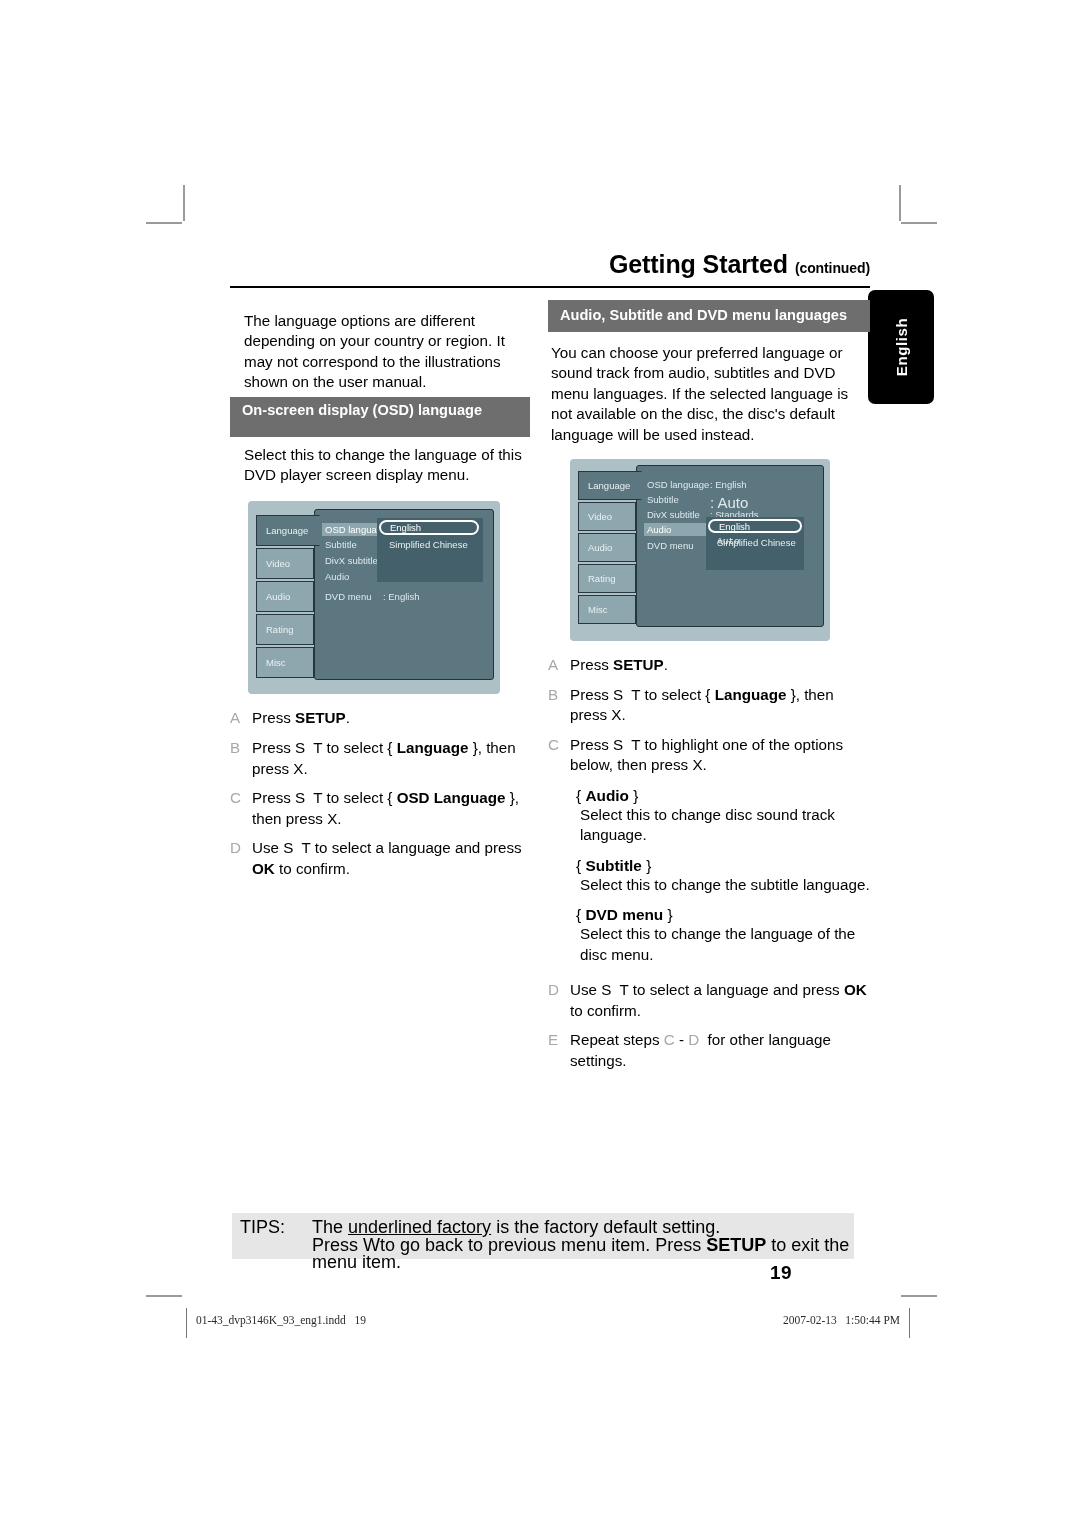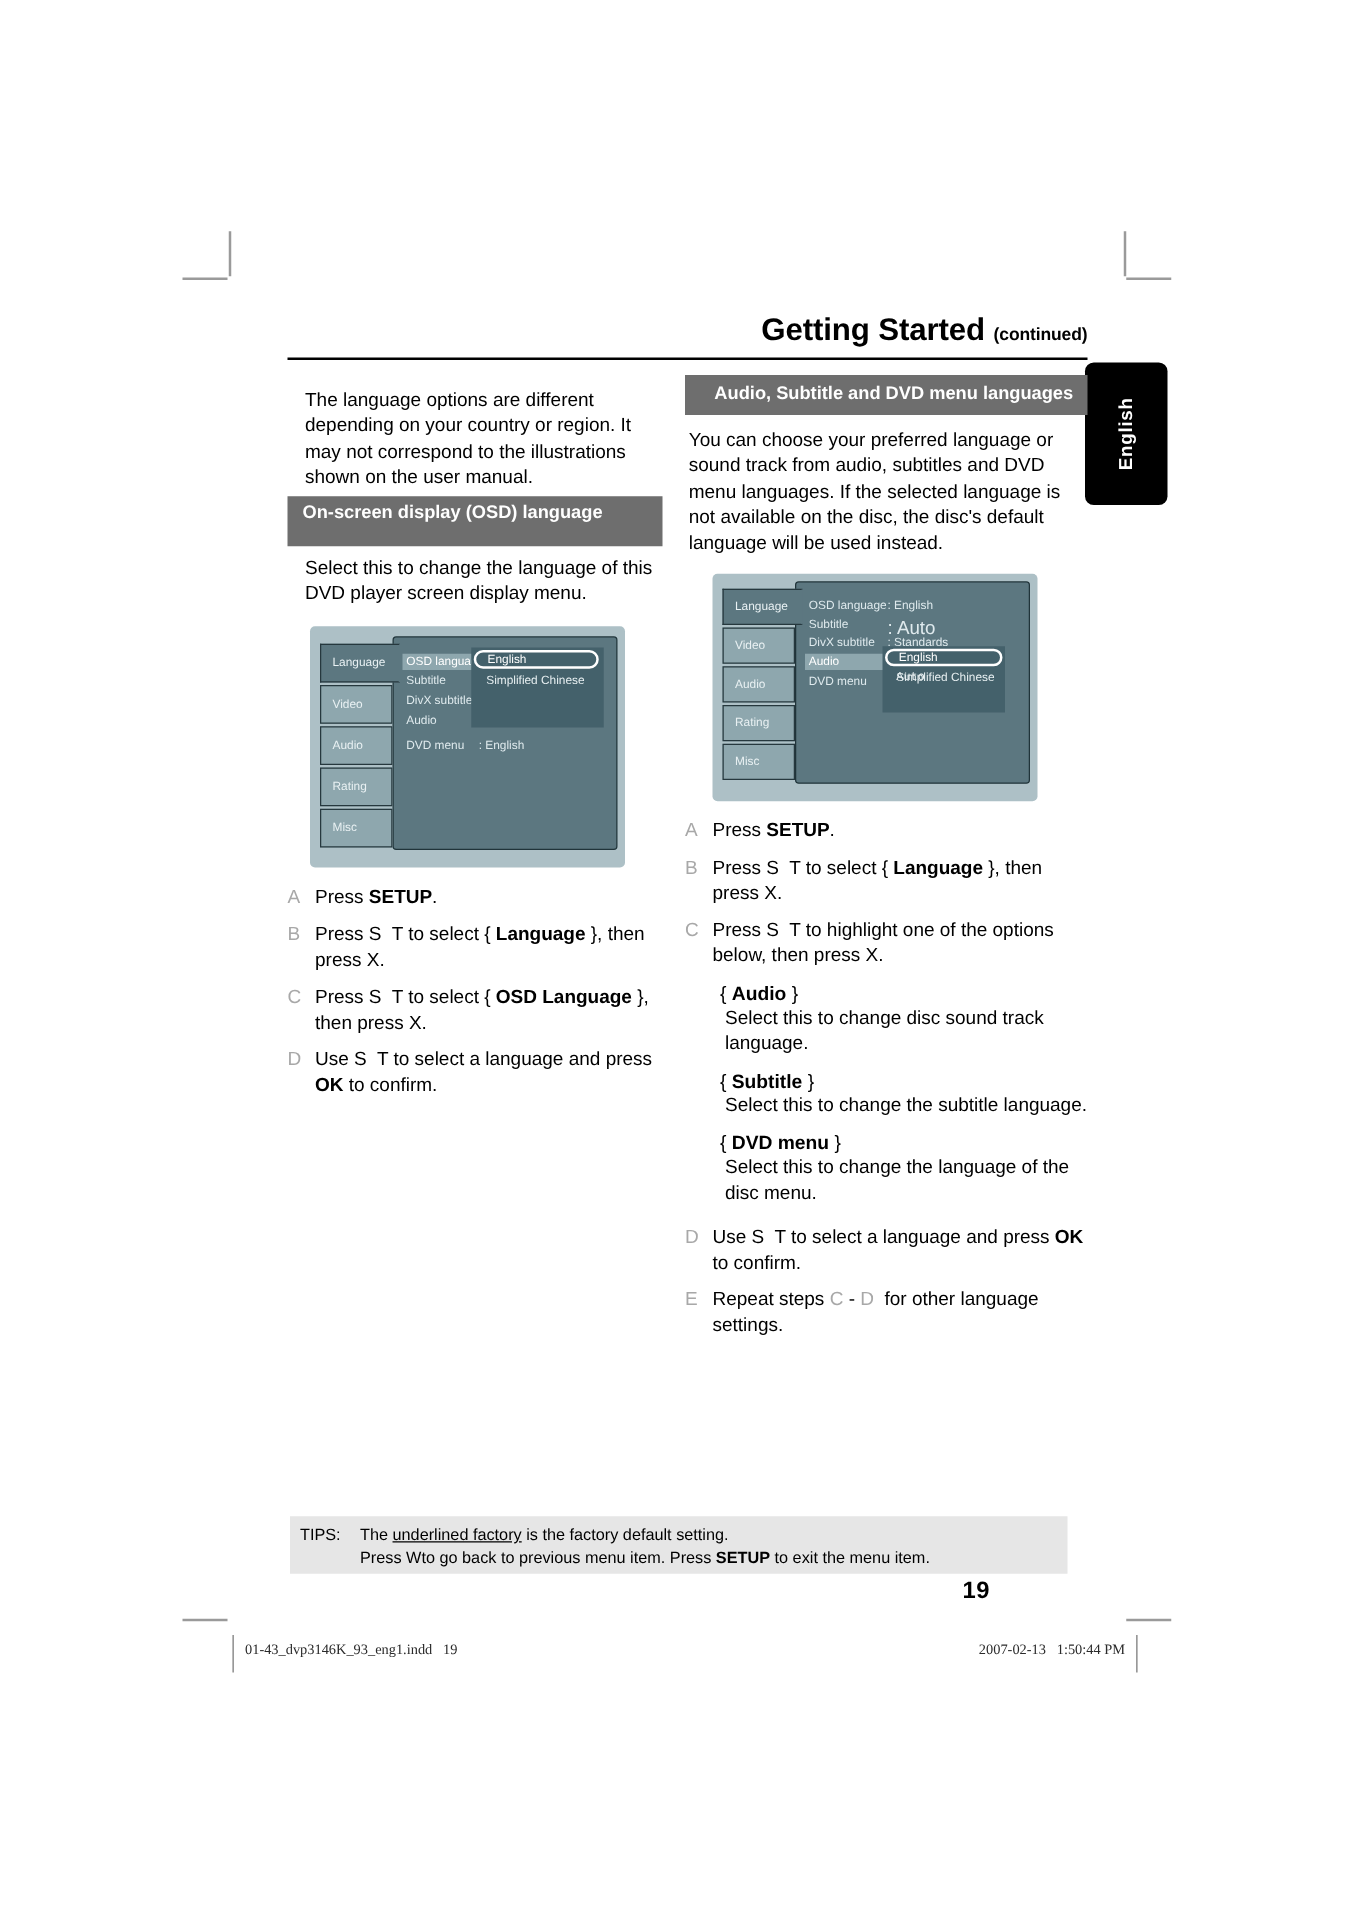--- a/index.html
+++ b/index.html
@@ -188,22 +188,23 @@
 
   
   .tips {
     position: absolute;
     left: 232px; top: 1213px;
     width: 622px; height: 46px;
     background: #e6e6e6;
     box-sizing: border-box;
     display: flex;
     padding: 6px 0 0 8px;
-    font-size: 13px;
+    font-size: 18px;
     line-height: 17.5px;
+    gap: 24px;
   }
   .tips-label { width: 48px; flex: none; }
   .tips-lines { flex: 1; }
   .tips u { text-decoration: underline; }
   .tips b { font-weight: bold; }
 
   
   .page-num {
     position: absolute;
     left: 770px; top: 1262px;
@@ -320,21 +321,21 @@
       </div>
       <div class="step-row">
         <div class="step-letter">D</div>
         <div class="step-text">Use <span class="key">S</span>&nbsp; <span class="key">T</span> to select a language and press <b>OK</b> to confirm.</div>
       </div>
     </div>
   </div>
 
   <div class="col-right">
 
-    <div class="section-bar tall" style="margin-top:0px;text-align:center;">Audio, Subtitle and DVD menu languages</div>
+    <div class="section-bar tall" style="margin-top:0px;">Audio, Subtitle and DVD menu languages</div>
 
     <div class="body-text">You can choose your preferred language or sound track from audio, subtitles and DVD menu languages. If the selected language is not available on the disc, the disc's default language will be used instead.</div>
 
     <div class="osd" style="margin:14px 0 0 22px; width:260px; height:182px;">
       <div class="osd-inner" style="left:66px; top:6px; width:186px; height:160px;"></div>
 
       <div class="osd-tab active" style="left:8px; top:12px; width:64px; height:29px; font-size:9.5px;">
         <span>Language</span>
       </div>
       <div class="osd-tab" style="left:8px; top:43px; width:58px; height:29px; font-size:9.5px;">

